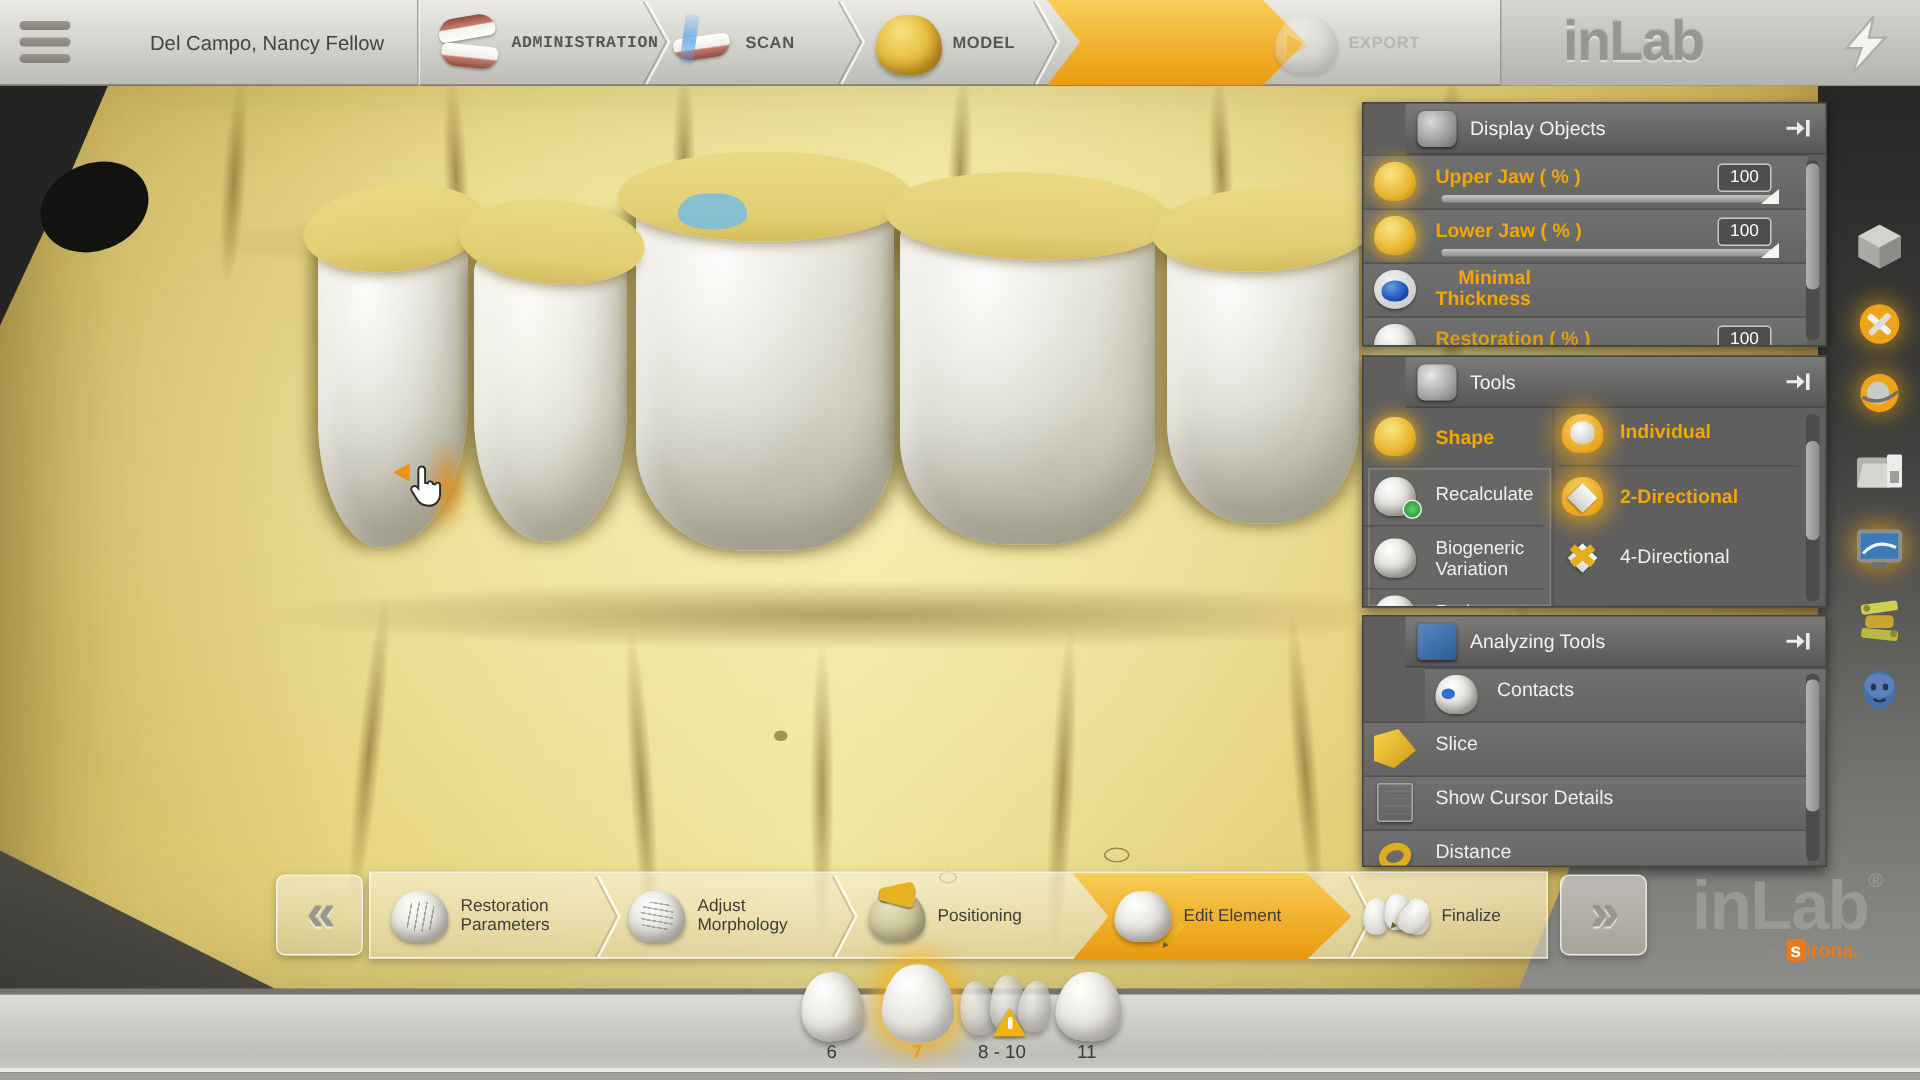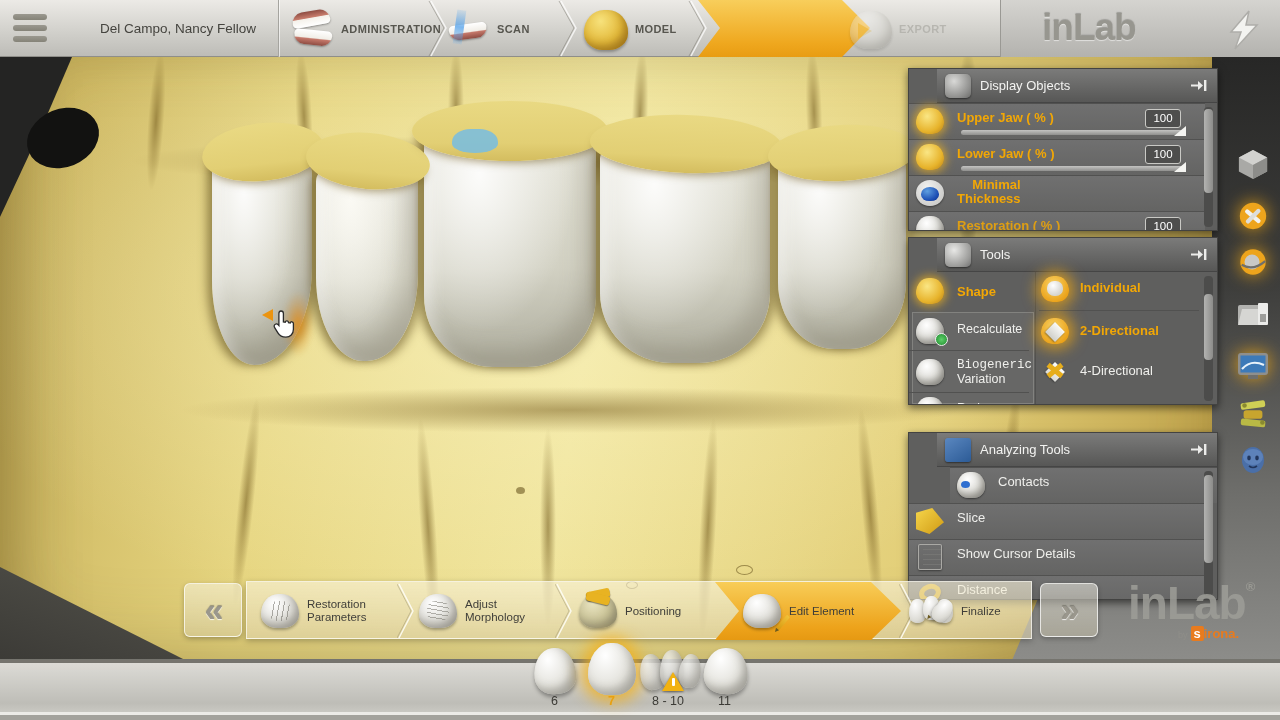--- a/index.html
+++ b/index.html
@@ -238,21 +238,21 @@
     <div class="burger">
         <i></i>
         <i></i>
         <i></i>
       </div>
     <div class="patient">Del Campo, Nancy Fellow</div>
     <div class="vsep" style="left:278px;"></div>
 
     <div class="design-band"></div>
 
-    <div class="navstep" style="left:290px;">
+    <div class="navstep" style="left:290px;font-family:Liberation Mono, monospace;">
       <span class="ni">
         <i class="jaw-arc" style="left:2px;top:3px;transform:rotate(-10deg);"></i>
         <i class="jaw-arc low" style="left:4px;top:22px;transform:rotate(6deg);"></i>
       </span>
       <span class="navlabel">ADMINISTRATION</span>
     </div>
     <svg class="chevsep" style="left:428px;" width="22" height="57">
       <polyline points="3,1 18,28 3,56" fill="none" stroke="rgba(255,255,255,.75)" stroke-width="1.5"></polyline>
       <polyline points="1,1 16,28 1,56" fill="none" stroke="rgba(110,108,100,.45)" stroke-width="1"></polyline>
     </svg>
@@ -355,21 +355,21 @@
     <div class="subgroup" style="left:3px;top:74px;width:122px;height:92px;"></div>
     <div class="p-row" style="top:76px;height:36px;width:120px;background:none;border-top:none;">
       <span class="r-ico ico-white">
           <i class="badge-green"></i>
         </span>
       <span class="r-label" style="font-size:12.5px;top:8px;">Recalculate</span>
     </div>
     <div class="p-row" style="top:112px;height:42px;width:120px;background:none;">
       <span class="r-ico ico-white" style="top:8px;"></span>
       <span class="r-label two" style="font-size:12.5px;top:7px;">
-        <span style="display:block;font-family:Liberation Mono, monospace;">Biogeneric</span>
+        <span style="display:block;">Biogeneric</span>
         <span style="display:block;">Variation</span>
       </span>
     </div>
     <div class="p-row" style="top:154px;height:36px;width:120px;background:none;">
       <span class="r-ico ico-white"></span>
       <span class="r-label" style="font-size:12.5px;top:8px;">Reduce</span>
     </div>
 
     <div class="colsep" style="left:126px;top:34px;width:1px;height:134px;"></div>
     <div class="p-row" style="left:127px;top:34px;height:38px;width:169px;background:none;border-top:none;">
@@ -391,21 +391,21 @@
           <i class="goldx"></i>
           <i class="goldx b"></i>
         </span>
       <span class="r-label" style="left:44px;top:11px;">4-Directional</span>
     </div>
     <div class="vscroll" style="top:38px;bottom:3px;">
       <div class="vthumb" style="top:18px;height:66px;"></div>
     </div>
   </section>
 
-  <section class="panel" style="top:432px;height:168px;">
+  <section class="panel" style="top:410px;height:168px;">
     <div class="p-head">
       <span class="p-hicon" style="background:linear-gradient(145deg,#5a87c0,#2c5b96);border-radius:3px;"></span>
       <span>Analyzing Tools</span>
       <svg class="p-pin" width="17" height="13">
         <line x1="1" y1="6.5" x2="10" y2="6.5" stroke="#ececea" stroke-width="2"></line>
         <polygon points="8,2 13,6.5 8,11" fill="#ececea"></polygon>
         <rect x="14" y="1" width="2.4" height="11" fill="#ececea"></rect>
       </svg>
     </div>
     <div class="p-row" style="top:34px;height:36px;margin-left:41px;">

